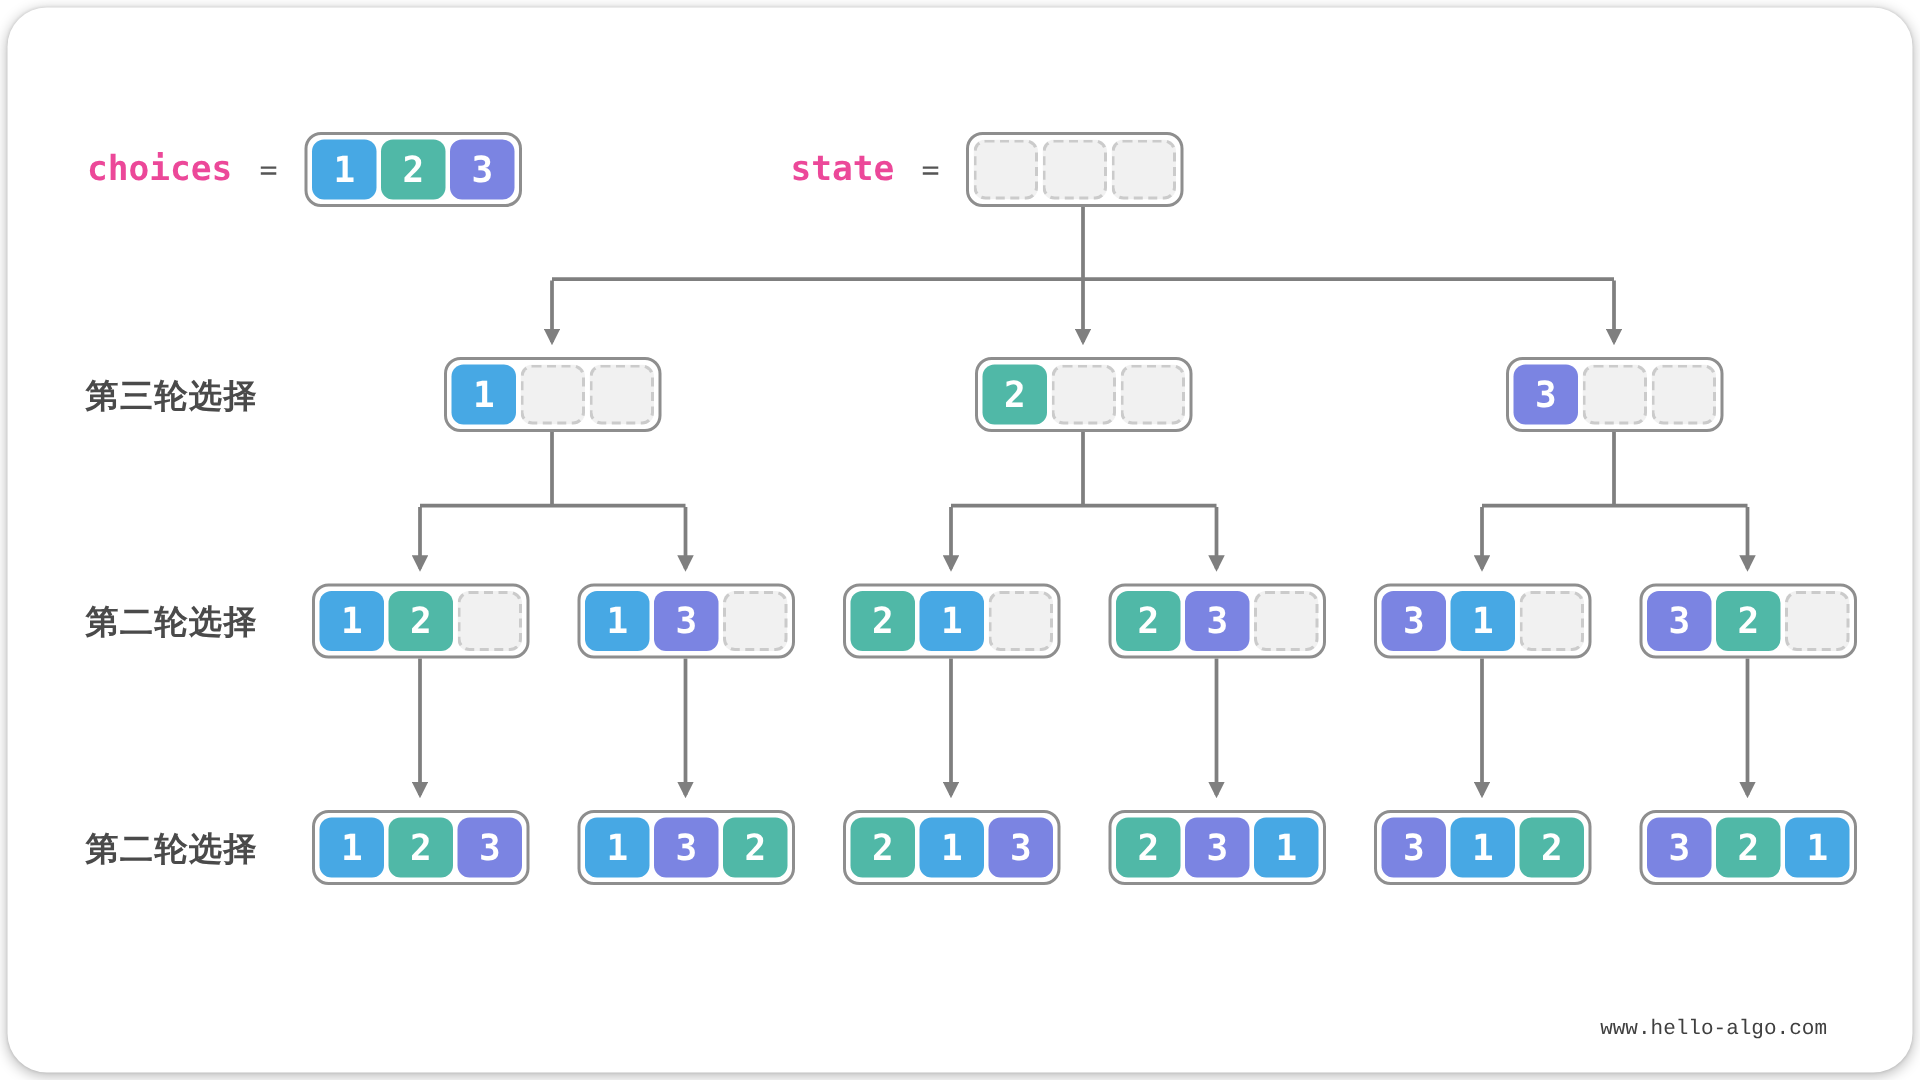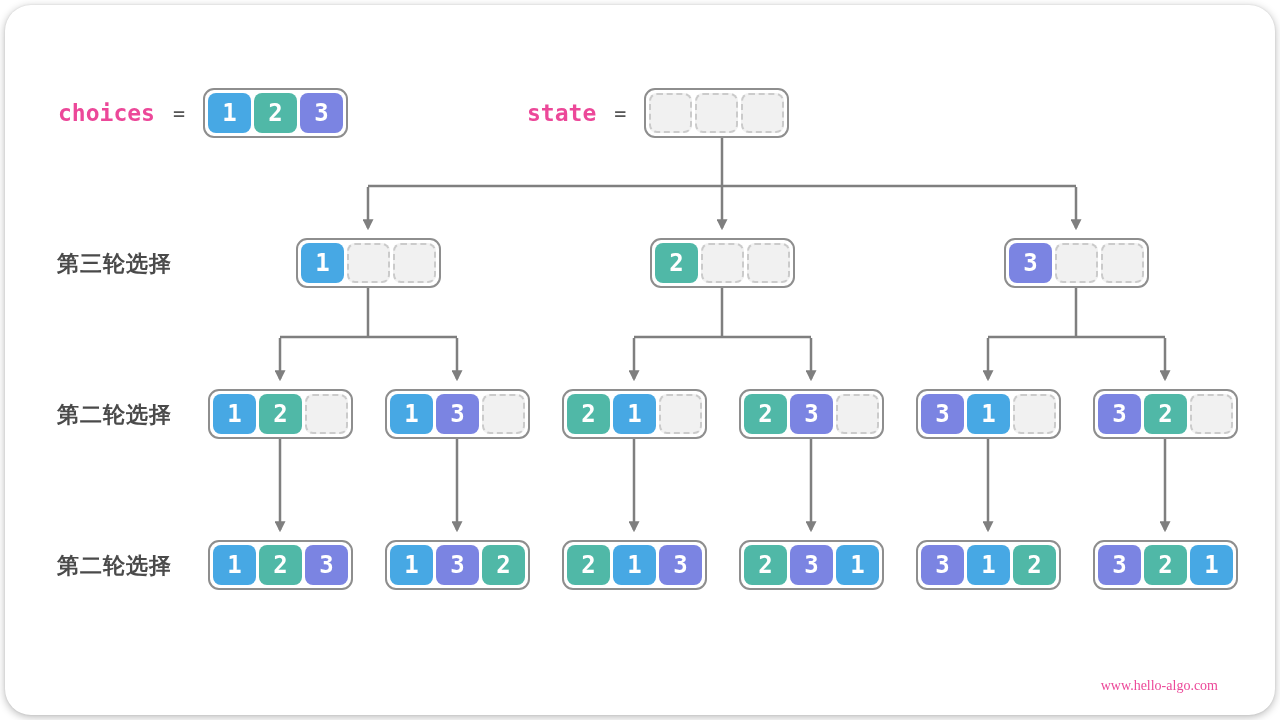--- a/index.html
+++ b/index.html
@@ -33,21 +33,21 @@
     font-size:23px; color:#ec4899;
   }
   .eq { font-family:"DejaVu Sans Mono", monospace; font-size:20px; color:#555555; }
 
   .round-label {
     position:absolute; left:57px; font-size:22px; line-height:24px;
     font-weight:600; color:#4a4a4a; letter-spacing:1px; white-space:nowrap;
   }
   .watermark {
     position:absolute; top:678px; right:62px;
-    font-family:Liberation Serif, serif; font-size:14px; color:#ec4899;
+    font-family:Liberation Mono, monospace; font-size:14px; color:#404040;
   }
 </style>
 </head>
 <body>
 
 <div id="canvas">
   <div class="card"></div>
 
   <svg class="connectors" viewBox="0 0 1280 720" xmlns="http://www.w3.org/2000/svg">
     <defs>

